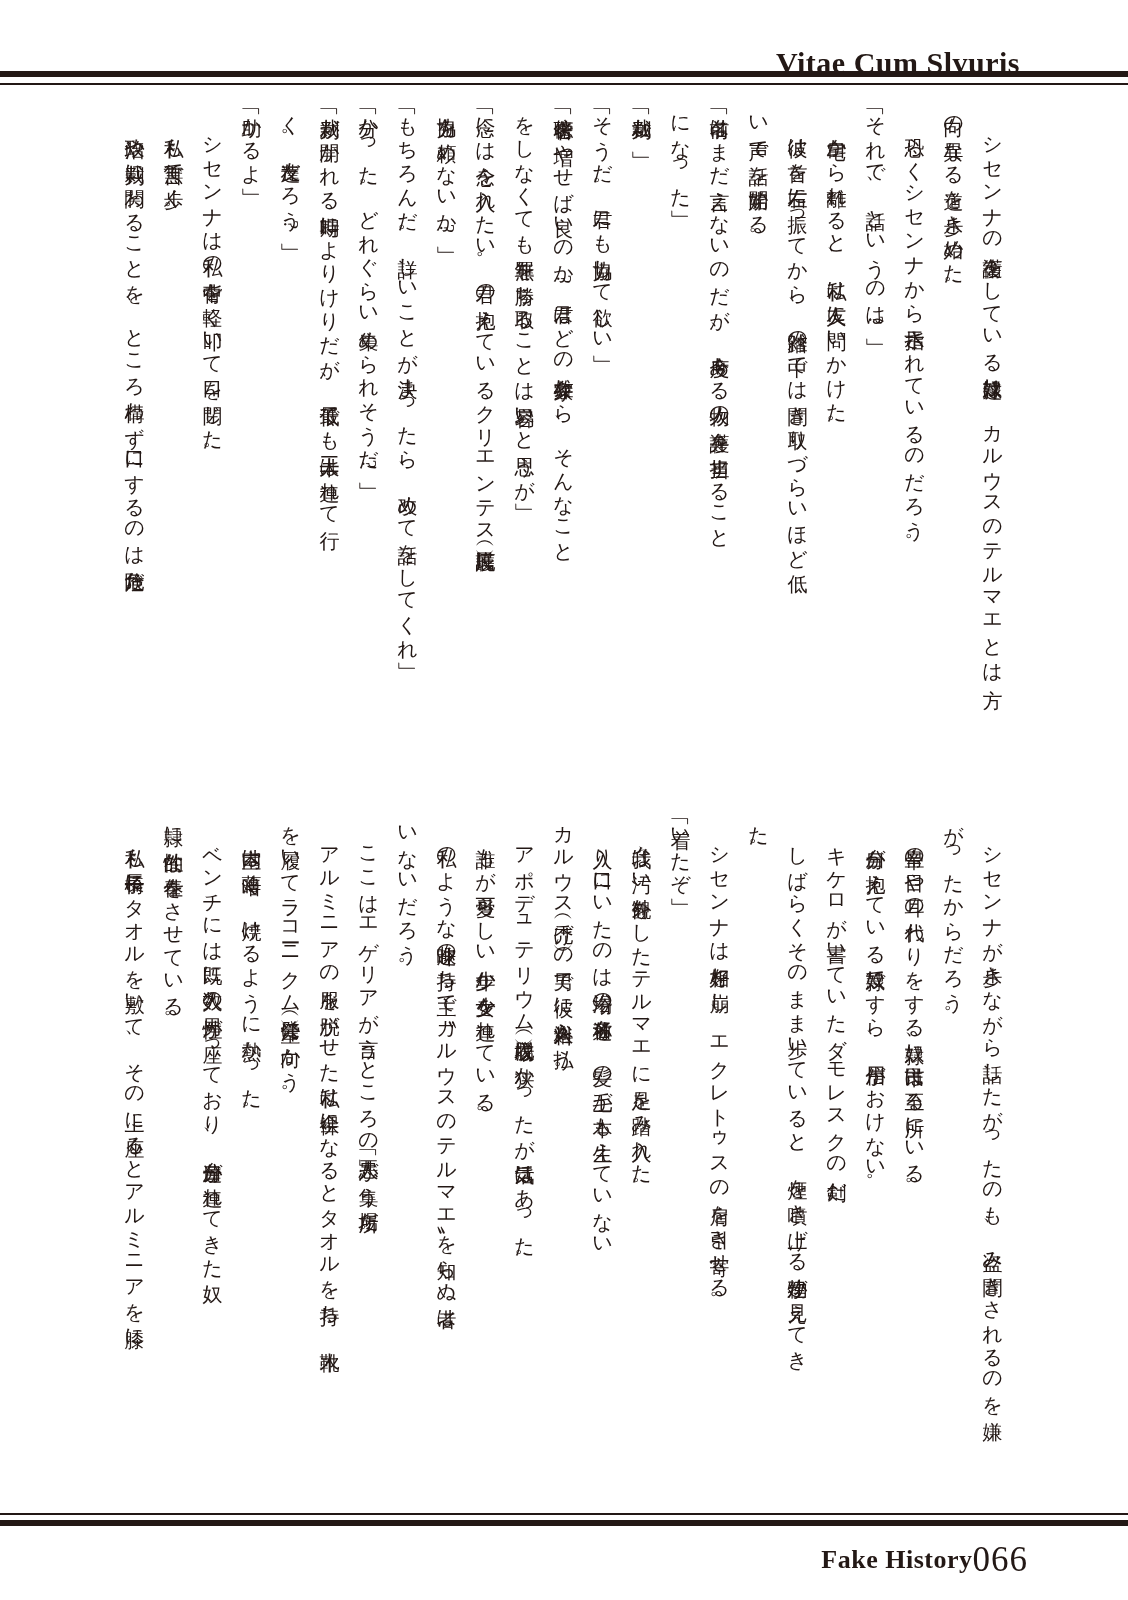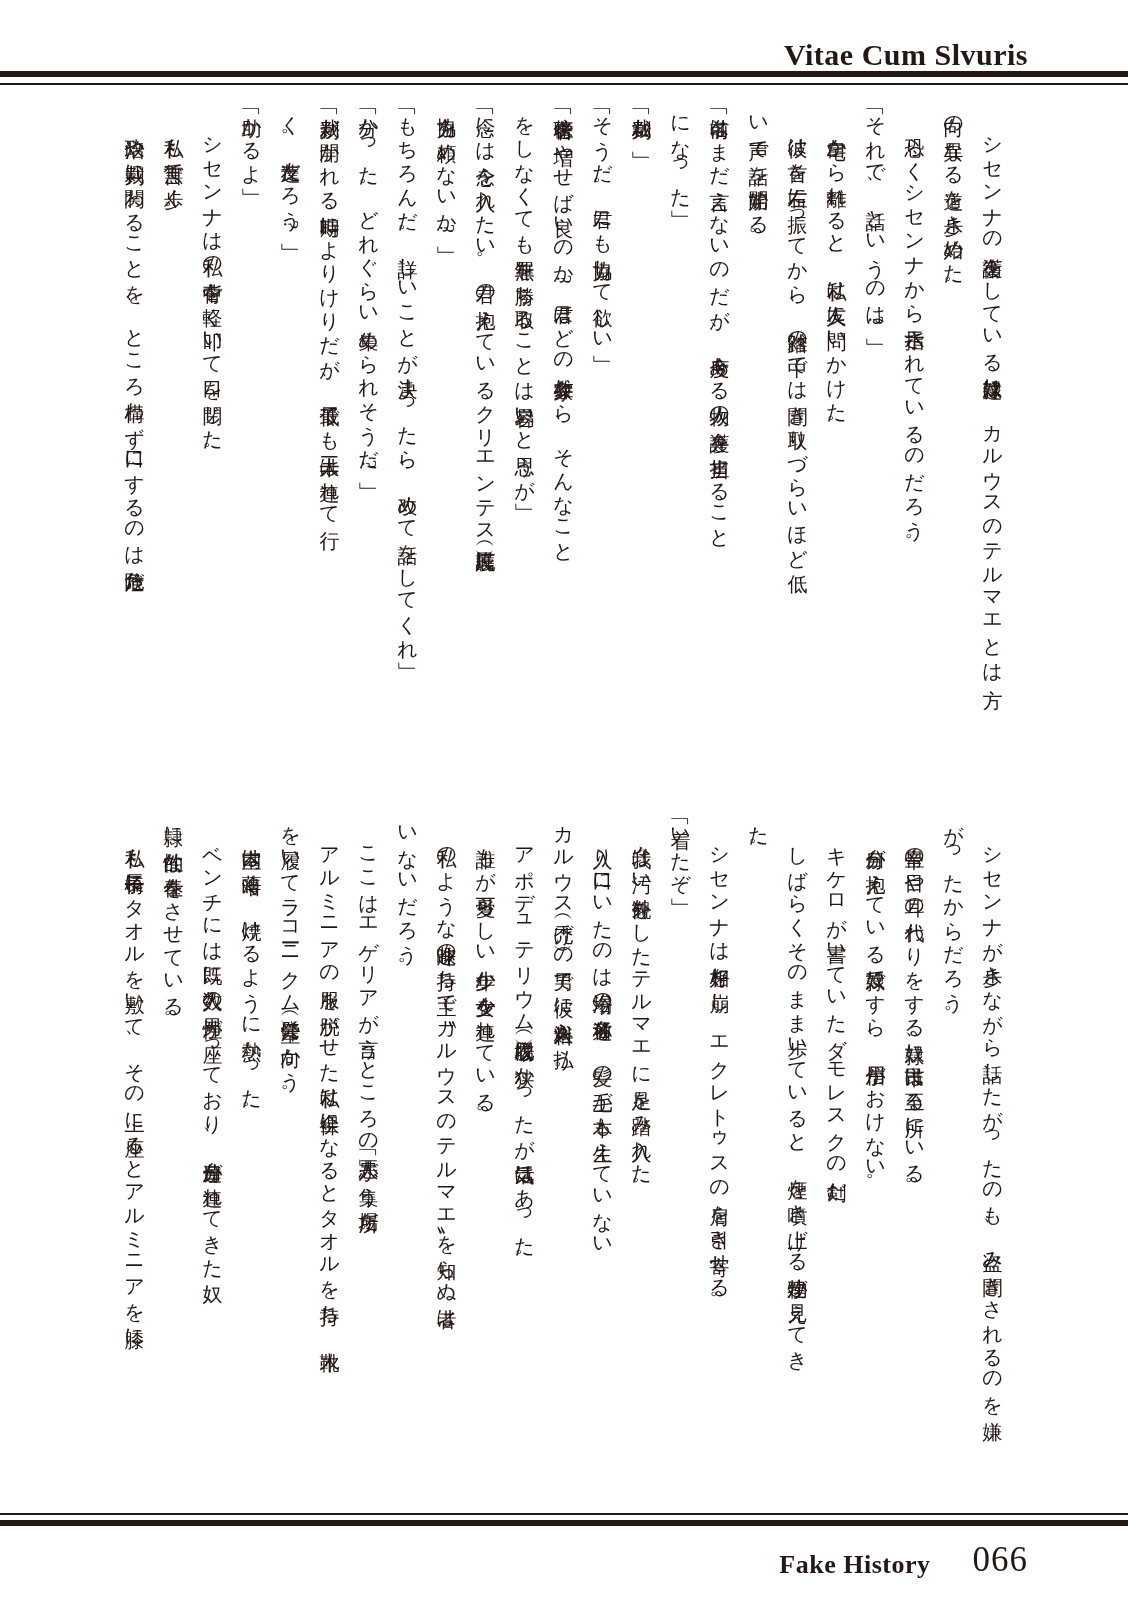--- a/index.html
+++ b/index.html
@@ -9,21 +9,21 @@
     position: relative;
     background: #ffffff;
     font-family: "Liberation Serif", "DejaVu Serif", serif;
     color: #231815;
     overflow: hidden;
   }
   .page-title {
     position: absolute;
     top: 30px;
     right: 92px;
-    margin: 8px;
+    margin: 16px;
     font-size: 30px;
     font-weight: bold;
     letter-spacing: 0.5px;
     line-height: 1.1;
     color: #231815;
   }
   .rule { position: absolute; left: 0; width: 100%; background: #231815; }
   .rule-header-thick { top: 71px; height: 6px; }
   .rule-header-thin  { top: 83px; height: 2px; }
   .rule-footer-thin  { top: 1513px; height: 2px; }
@@ -43,22 +43,21 @@
     white-space: pre-line;
   }
   #block-top    { top: 102px; }
   #block-bottom { top: 812px; }
   .vblock p { margin: 0; padding: 0; }
   .footer-line {
     position: absolute;
     top: 1540px;
     right: 100px;
     display: flex;
-    align-items: flex-end;
-    gap: 42px;
+    align-items: center;
   }
   .footer-series {
     font-size: 26px;
     font-weight: bold;
     letter-spacing: 0.5px;
   }
   .footer-page {
     font-size: 35px;
     font-weight: normal;
     letter-spacing: 1px;

